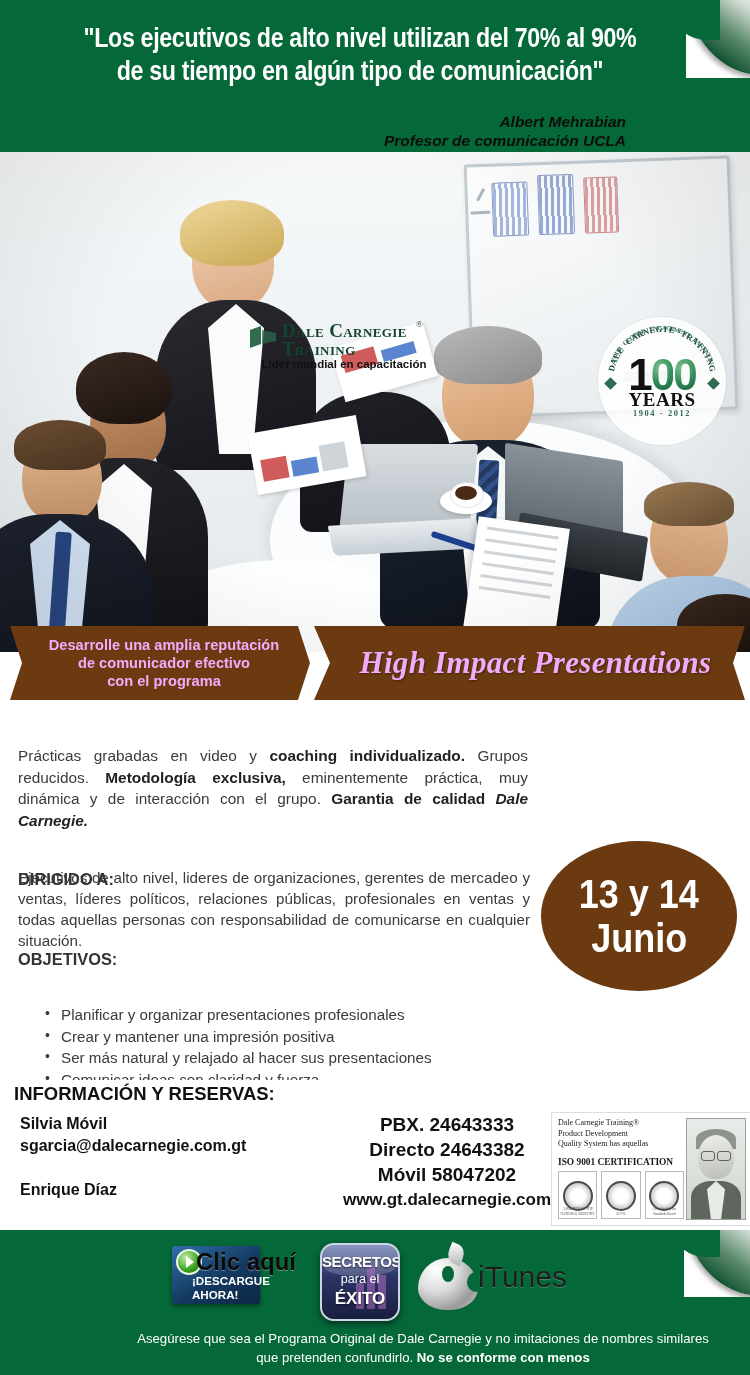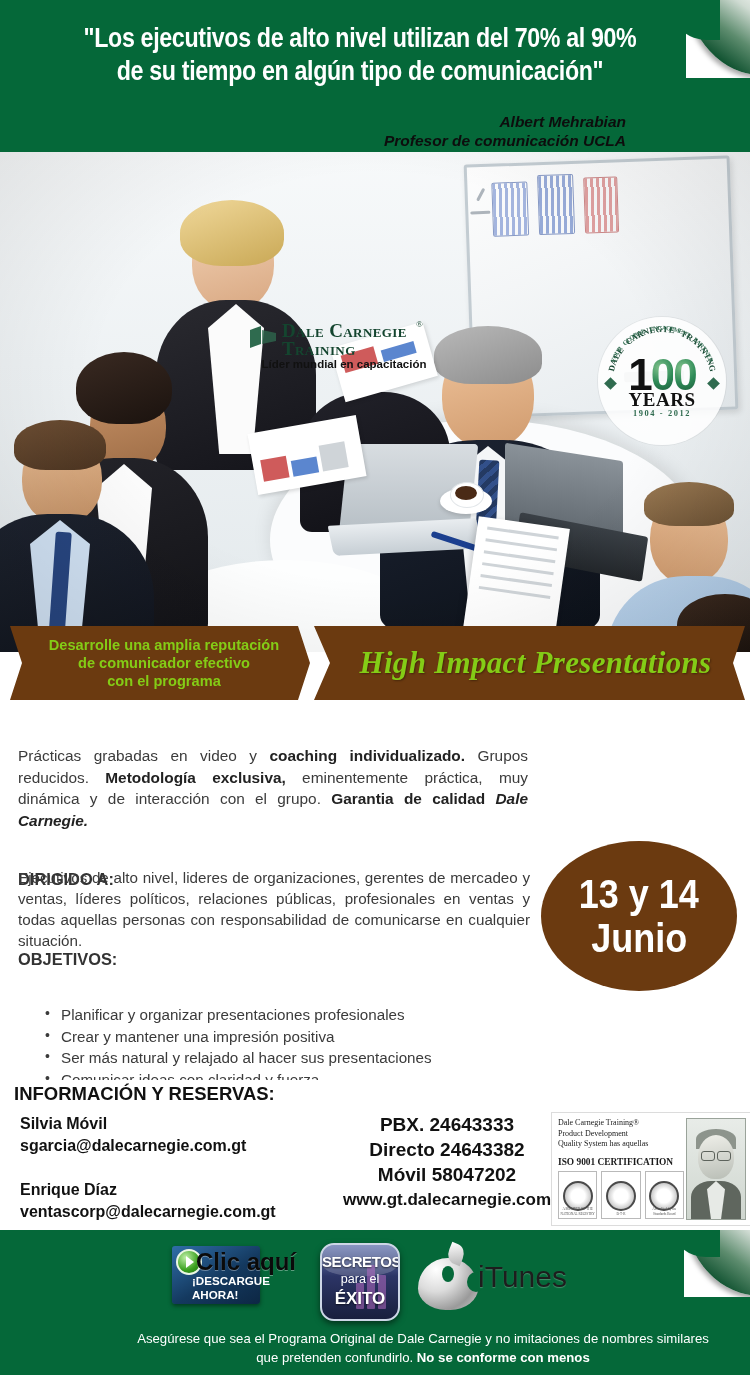--- a/index.html
+++ b/index.html
@@ -80,21 +80,21 @@
     font-weight:bold;font-size:19px;color:#111;letter-spacing:.5px;}
   .seal .dates{position:absolute;left:0;top:92px;width:128px;text-align:center;font-size:8.4px;font-weight:bold;
     color:#2f6b4f;letter-spacing:1.6px;font-family:"Liberation Serif",serif;}
   .seal .dia{position:absolute;top:62px;width:9px;height:9px;background:#2f6b4f;transform:rotate(45deg);}
   .seal .partner{position:absolute;inset:0;}
   .seal .partner span{position:absolute;left:50%;top:50%;font-size:6.4px;font-weight:bold;color:#2f6b4f;
     font-family:"Liberation Serif",serif;transform-origin:0 0;}
 
   
   .banners{position:absolute;left:0;top:626px;width:750px;height:74px;}
-  .bn{position:absolute;background:#6B3A10;color:#84cc16;}
+  .bn{position:absolute;background:#6B3A10;color:#f0abfc;}
   .bn-left{left:10px;top:0;width:300px;height:74px;
     clip-path:polygon(0 0,288px 0,300px 37px,288px 74px,0 74px,12px 37px);
     display:flex;align-items:center;justify-content:center;}
   .bn-left .t{text-align:center;font-weight:bold;font-size:14.6px;line-height:18px;padding-left:8px;}
   .bn-right{left:300px;top:0;width:445px;height:74px;
     clip-path:polygon(14px 0,445px 0,433px 37px,445px 74px,14px 74px,30px 37px);
     display:flex;align-items:center;justify-content:center;}
   .bn-right .t{font-family:"Liberation Serif",serif;font-weight:bold;font-style:italic;font-size:31px;
     letter-spacing:.3px;padding-left:26px;text-shadow:1px 1px 2px rgba(0,0,0,.35);}
 
@@ -421,21 +421,20 @@
   <div class="date-circle">
     <div class="l1">13 y 14</div>
     <div class="l2">Junio</div>
   </div>
 
   <div class="contact">
     <div class="info-h">INFORMACIÓN Y RESERVAS:</div>
     <div class="c-name n1">Silvia Móvil</div>
     <div class="c-mail m1">sgarcia@dalecarnegie.com.gt</div>
     <div class="c-name n2">Enrique Díaz</div>
-    <div class="c-mail m2">ventascorp@dalecarnegie.com.gt</div>
     <div class="phones">
       <div class="ph-l">PBX. 24643333</div>
       <div class="ph-l">Directo 24643382</div>
       <div class="ph-l">Móvil  58047202</div>
       <div class="ph-web">www.gt.dalecarnegie.com</div>
     </div>
   </div>
 
   <div class="iso">
     <div class="txt">

